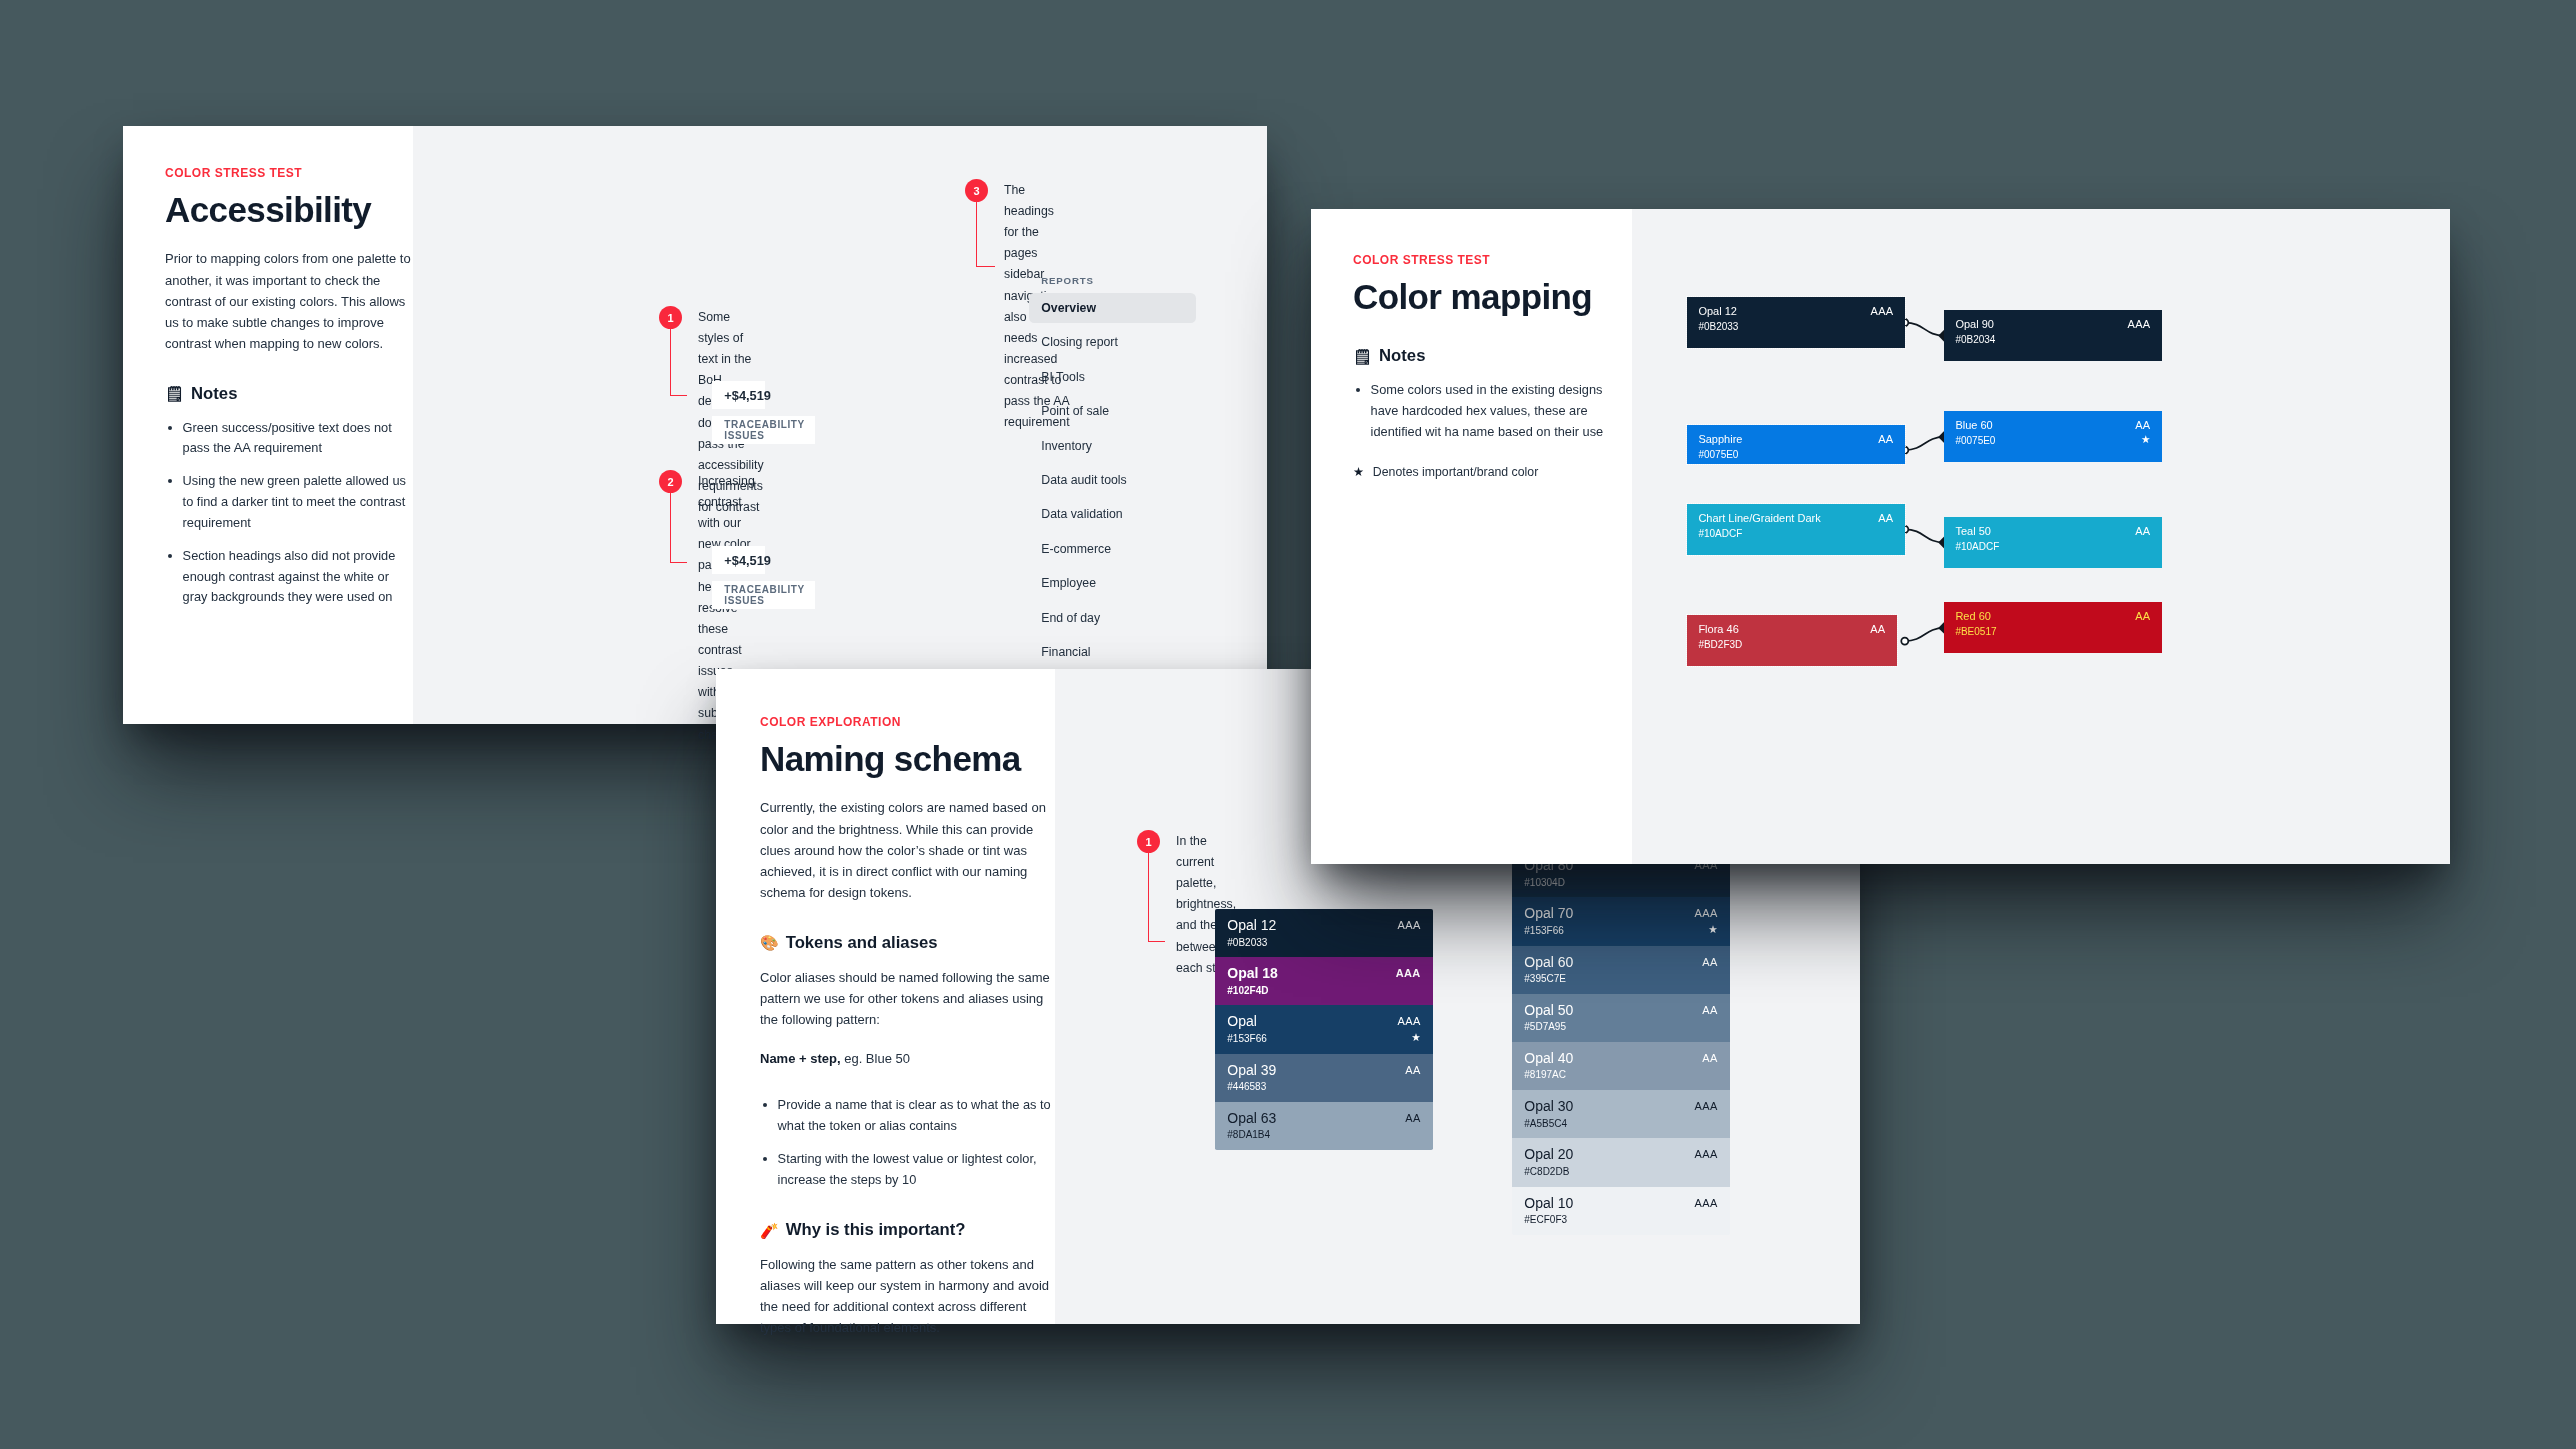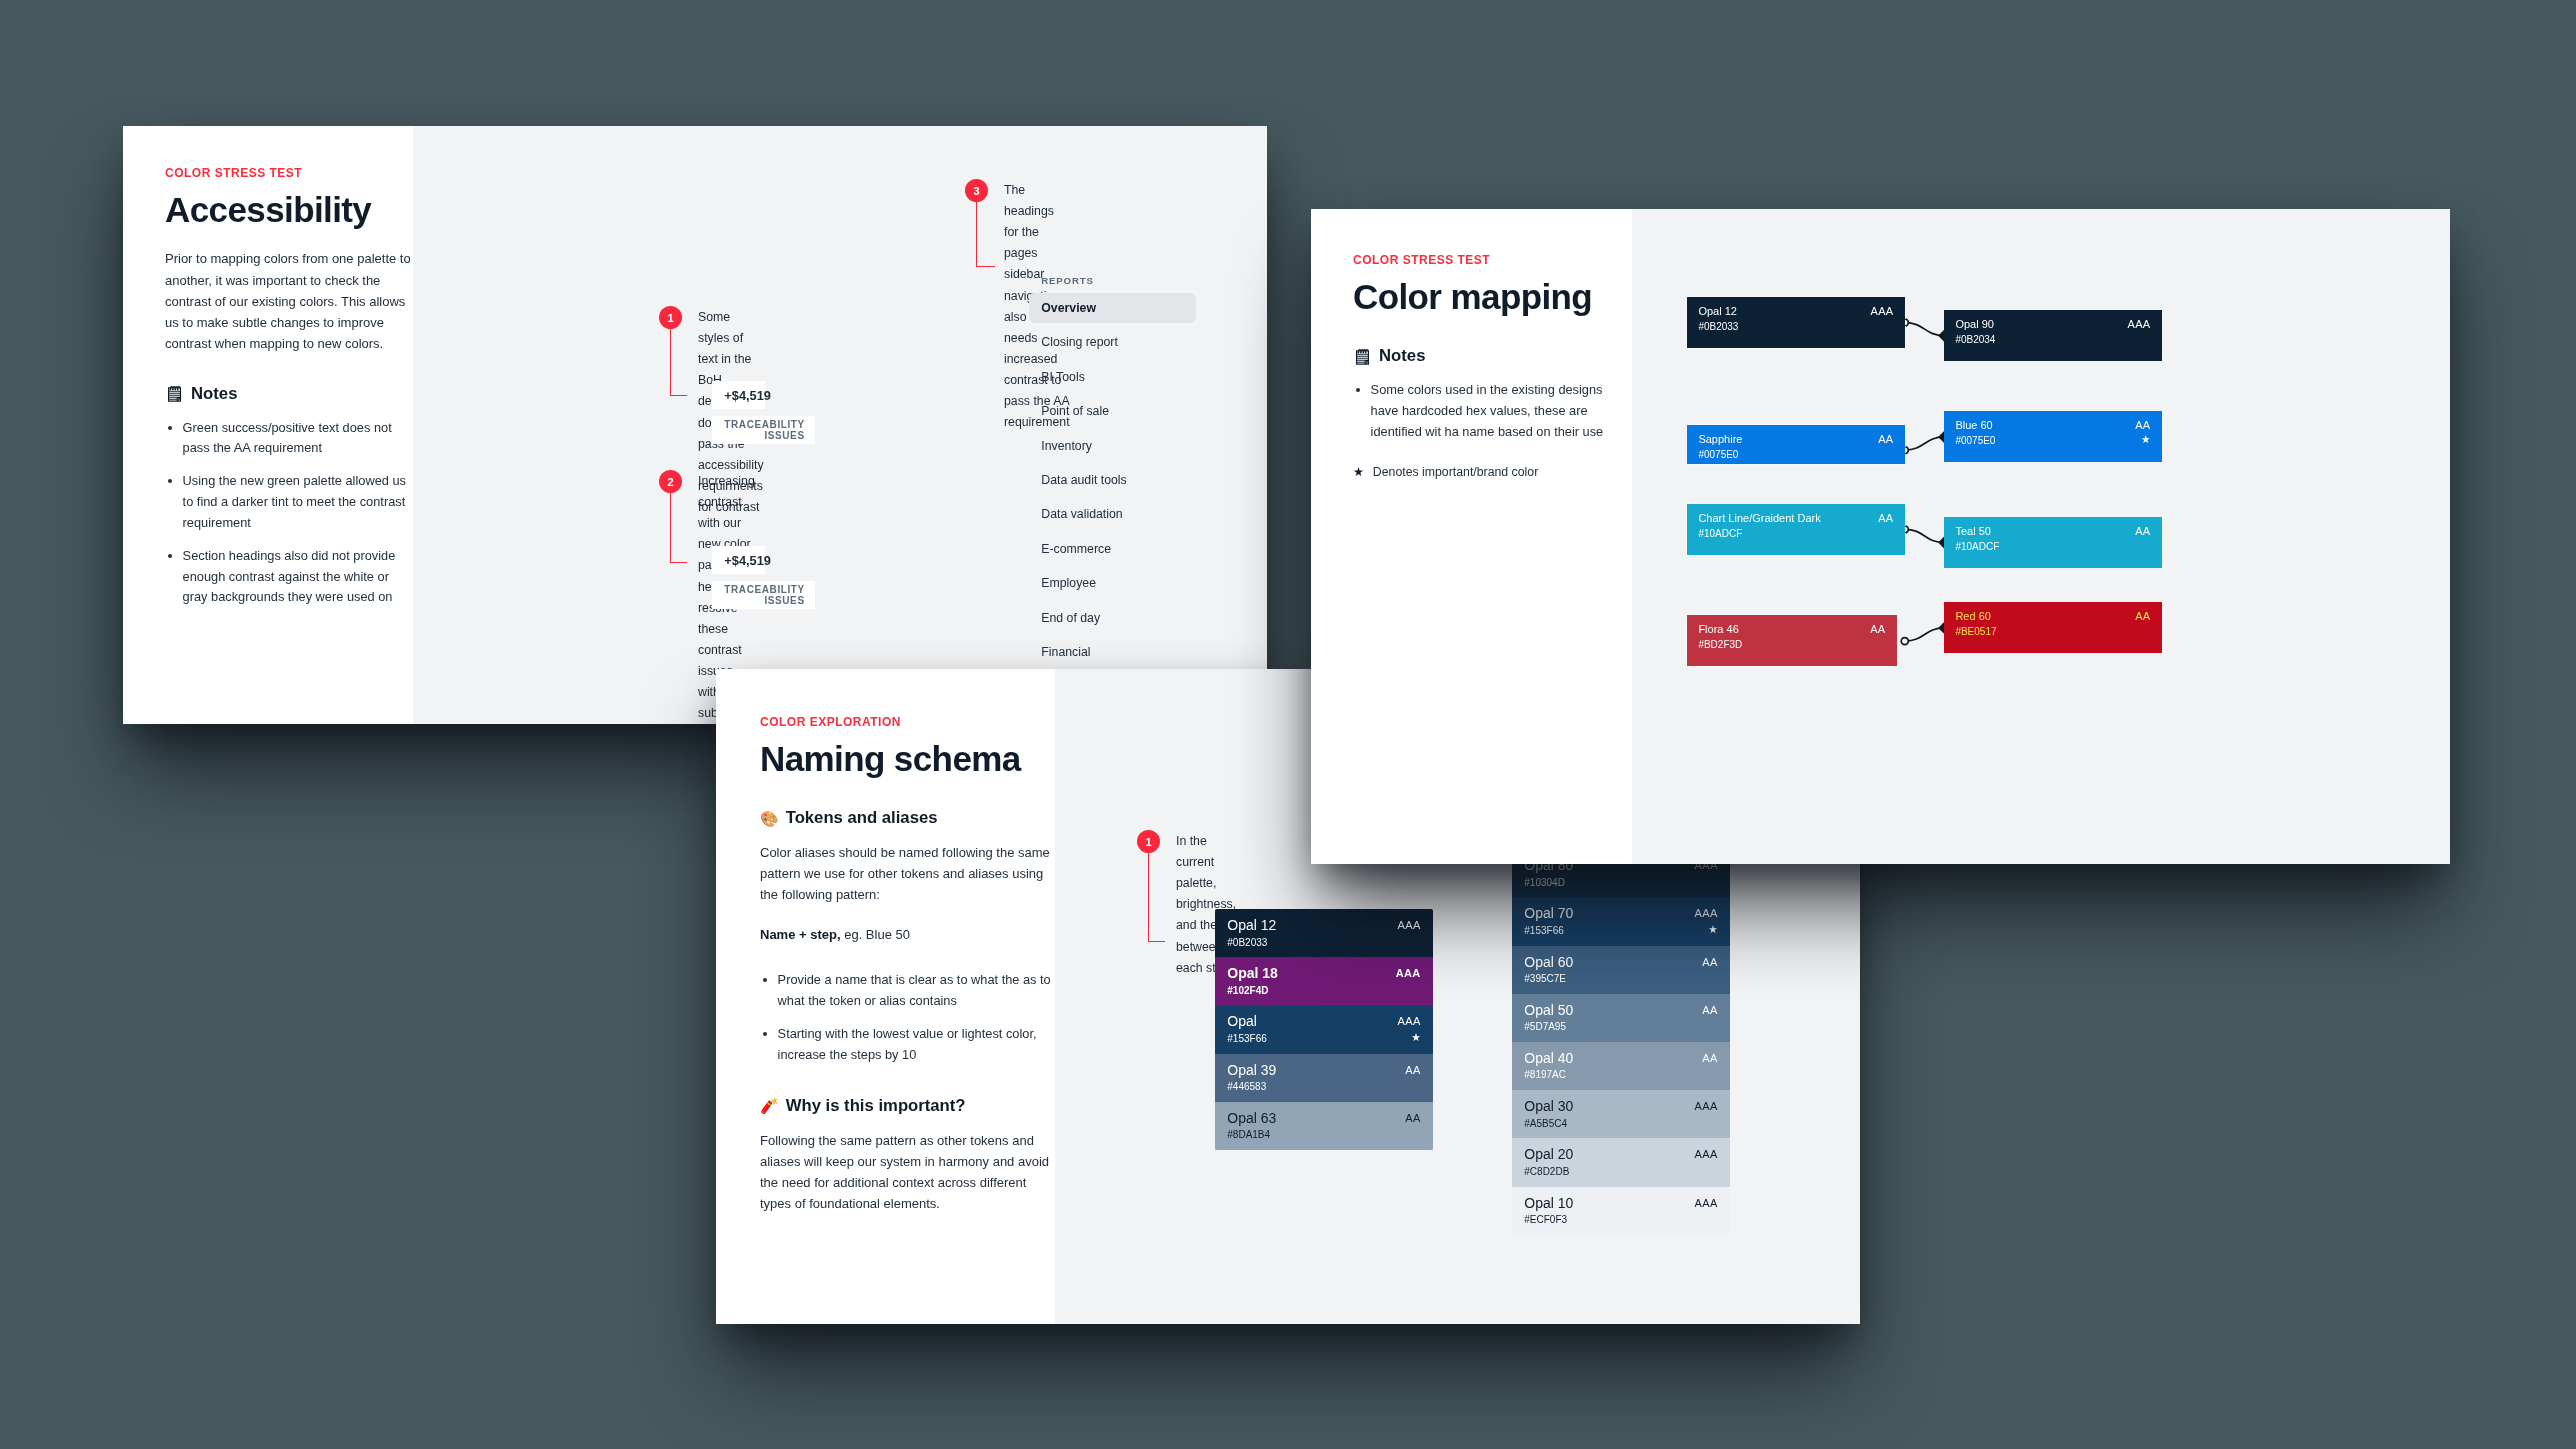--- a/index.html
+++ b/index.html
@@ -89,21 +89,21 @@
   }
   .callout .leader {
     position: absolute; left: 10.6px; top: 23px;
     border-left: 1.4px solid #f9283c;
     border-bottom: 1.4px solid #f9283c;
   }
 
   
   .chip {
     position: absolute; background: #fff;
-    display: flex; align-items: center; padding: 0 12.3px; text-align: right;
+    display: flex; align-items: center; padding: 0 12.3px;
   }
   .chip.value { color: #1d2937; font-size: 12.8px; font-weight: 600; }
   .chip.label {
     color: #5c6b7d; font-size: 10px;
     font-weight: 600; letter-spacing: 0.6px; text-transform: uppercase;
   }
 
   
   .navmock { position: absolute; width: 167px; }
   .nav-head {
@@ -232,20 +232,21 @@
         </div>
       </div>
     </div>
   </div>
 
   <div class="panel" id="p-naming" style="left:716px; top:669px; width:1144px; height:655px;">
     <div class="panel-split">
       <div class="pane-white" style="width:339px; padding:46px 0 0 44px;">
         <div class="eyebrow">COLOR EXPLORATION</div>
         <h1 class="title">Naming schema</h1>
+        <p class="body">Currently, the existing colors are named based on color and the brightness. While this can provide clues around how the color’s shade or tint was achieved, it is in direct conflict with our naming schema for design tokens.</p>
         <h2 class="sub">
           <span class="emoji">🎨</span>
           <span>Tokens and aliases</span>
         </h2>
         <p class="body" style="margin-top:14px;">Color aliases should be named following the same pattern we use for other tokens and aliases using the following pattern:</p>
         <div class="pattern-line">
           <b>Name + step,</b><span> eg. Blue 50</span>
         </div>
         <ul class="notes" style="margin-top:25px;">
           <li>Provide a name that is clear as to what the as to what the token or alias contains</li>

